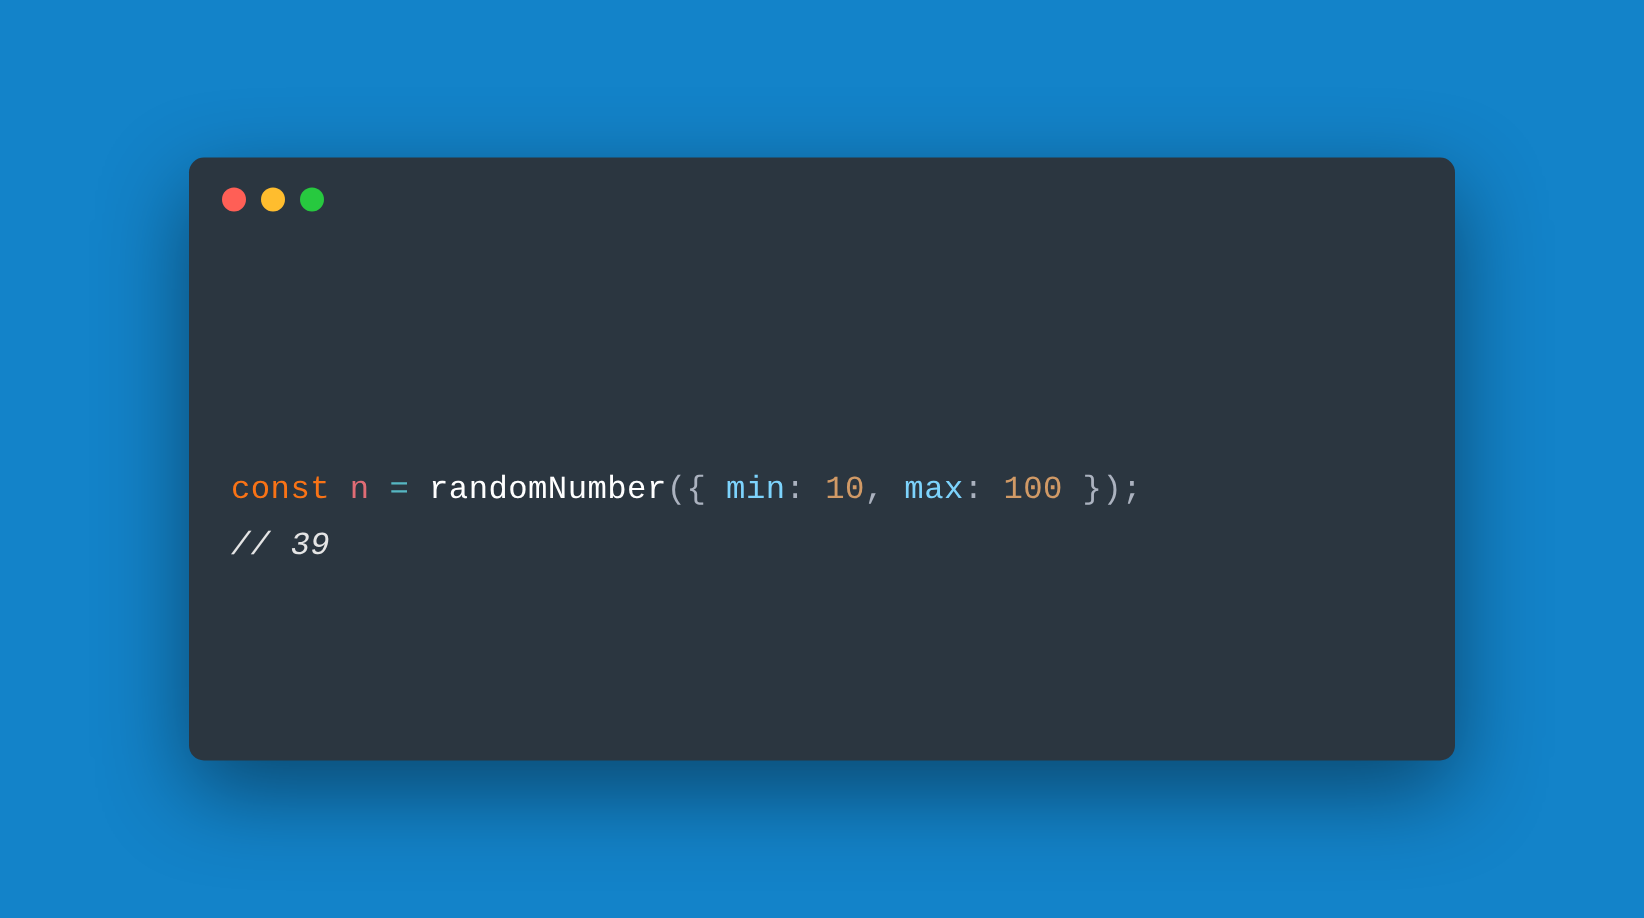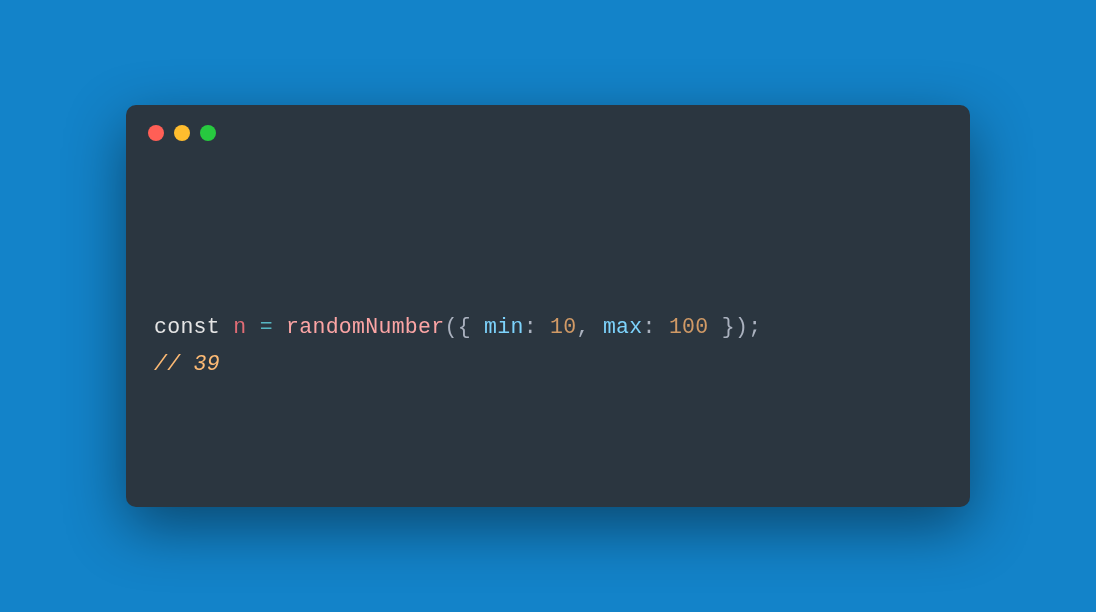--- a/index.html
+++ b/index.html
@@ -48,28 +48,28 @@
       padding: 148px 28px 0 28px;
       font-size: 21.5px;
       line-height: 1.7;
       letter-spacing: 0.3px;
     }
     
     .code-line {
       white-space: pre;
     }
     
-    .keyword { color: #e5e5e5; }
+    .keyword { color: #f97316; }
     .identifier { color: #e06c75; }
     .operator { color: #56b6c2; }
-    .function { color: #fca5a5; }
+    .function { color: #ffffff; }
     .punct { color: #abb2bf; }
     .property { color: #7dd3fc; }
     .number { color: #d19a66; margin-top: 22px; }
-    .comment { color: #fdba74; font-style: italic; }
+    .comment { color: #e5e5e5; font-style: italic; }
   </style>
 </head>
 <body>
 
 <div class="window">
   <div class="titlebar">
     <div class="traffic-light red"></div>
     <div class="traffic-light yellow"></div>
     <div class="traffic-light green"></div>
   </div>

